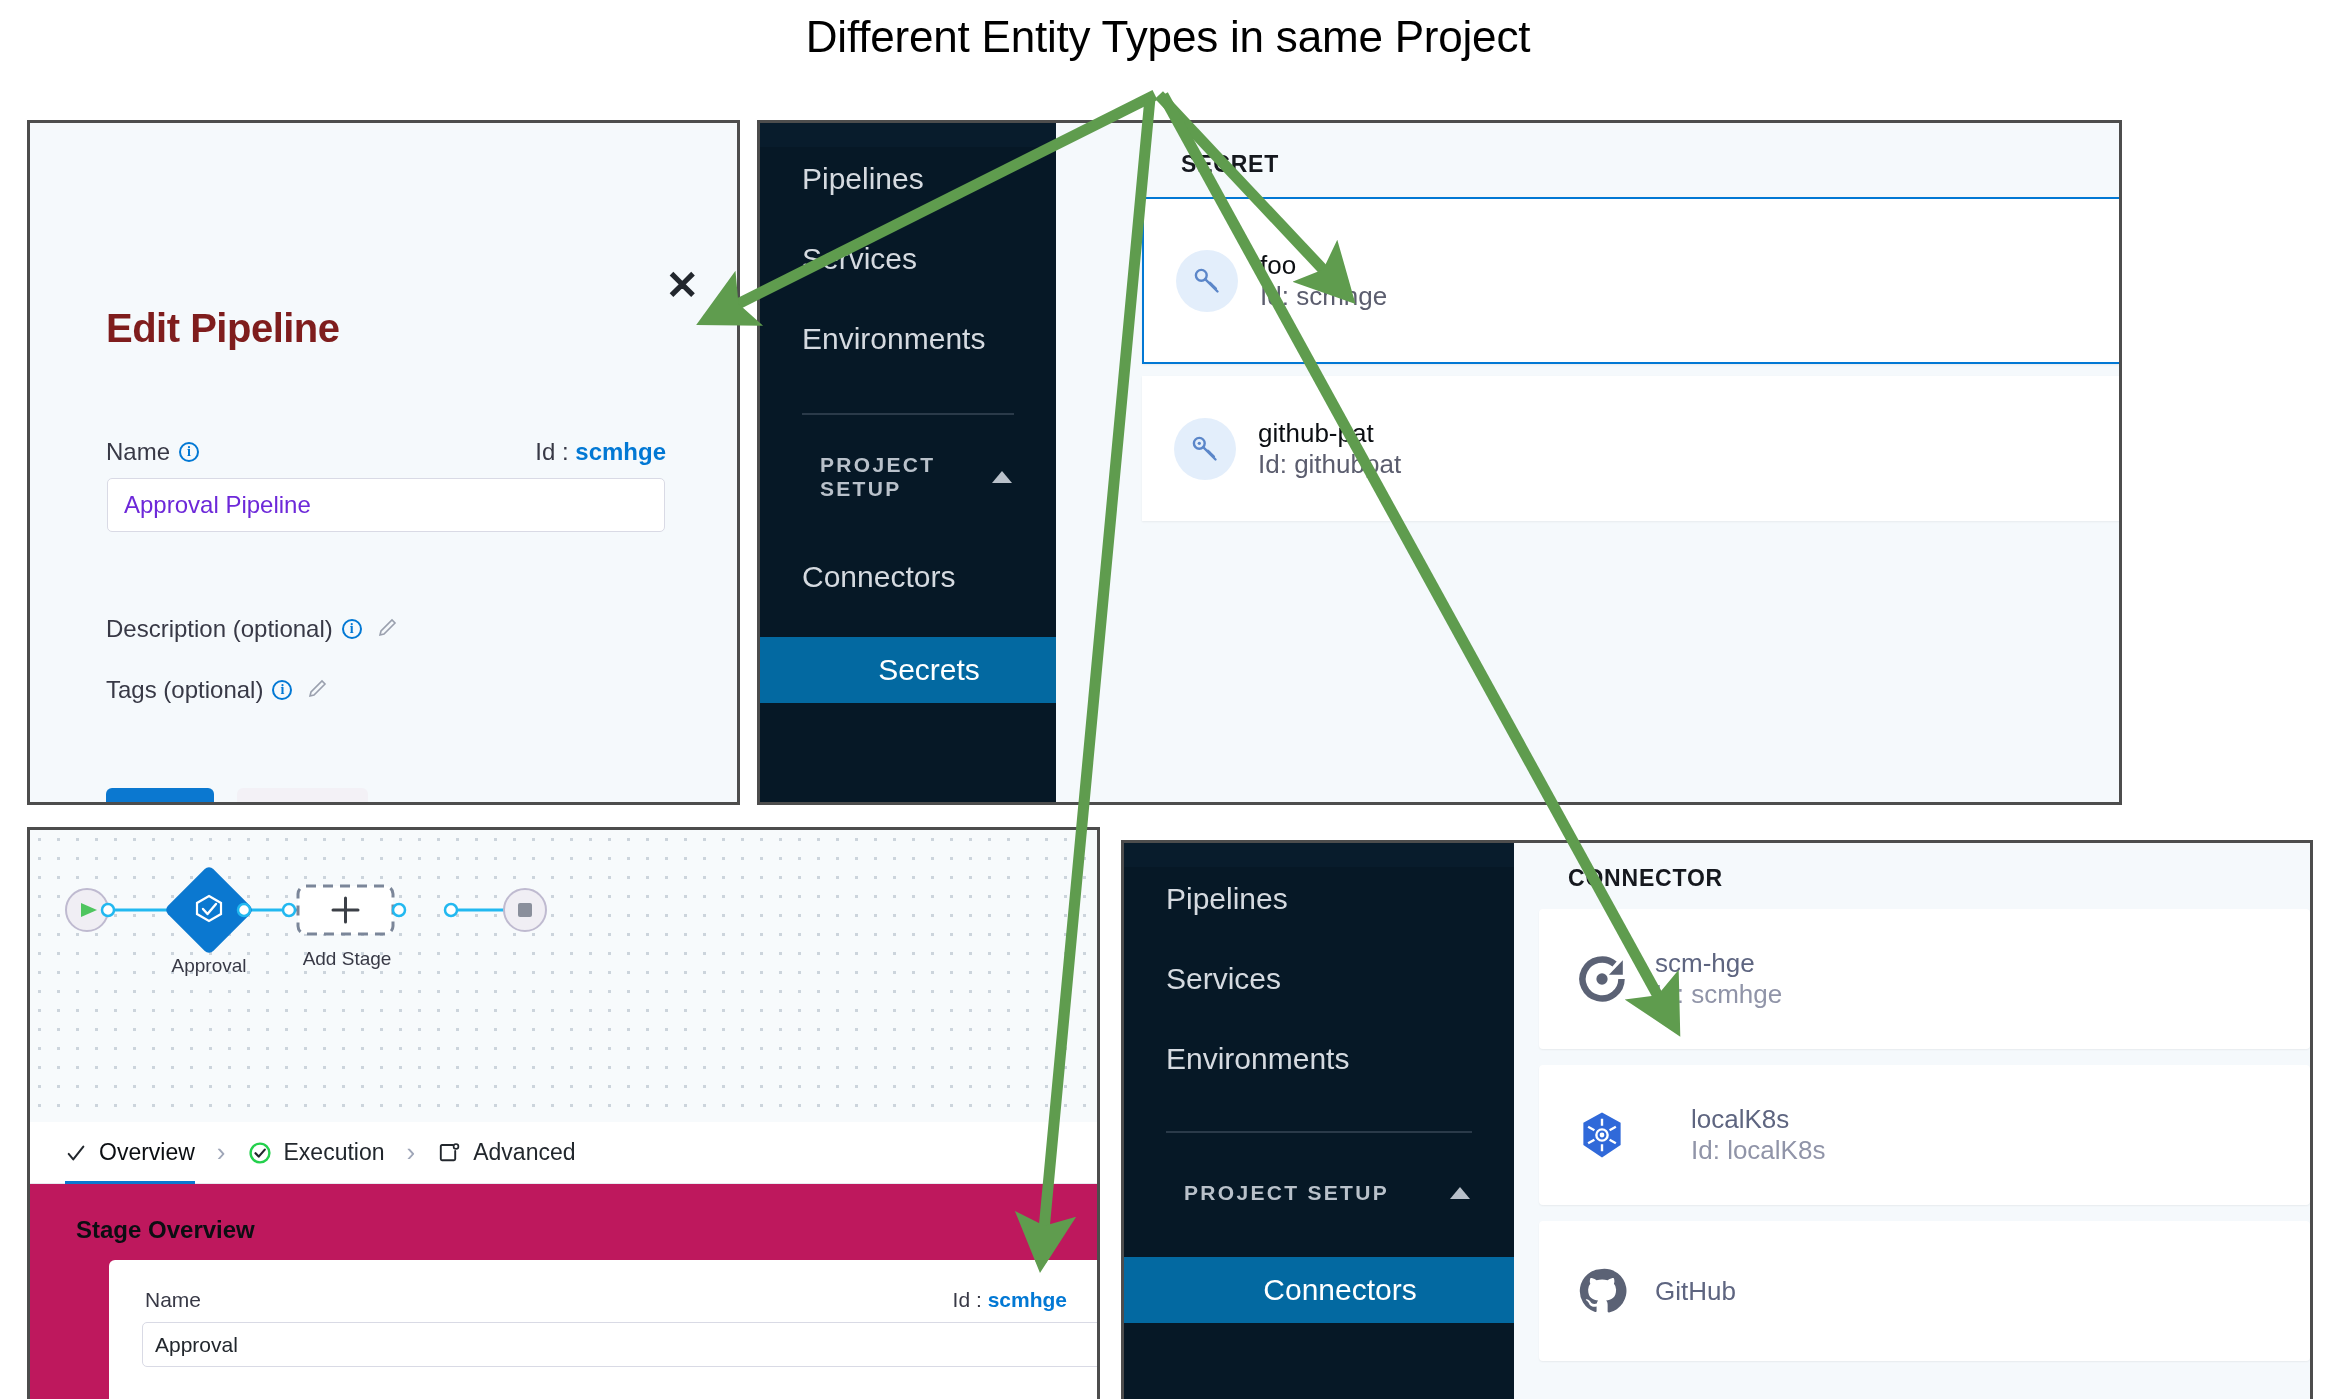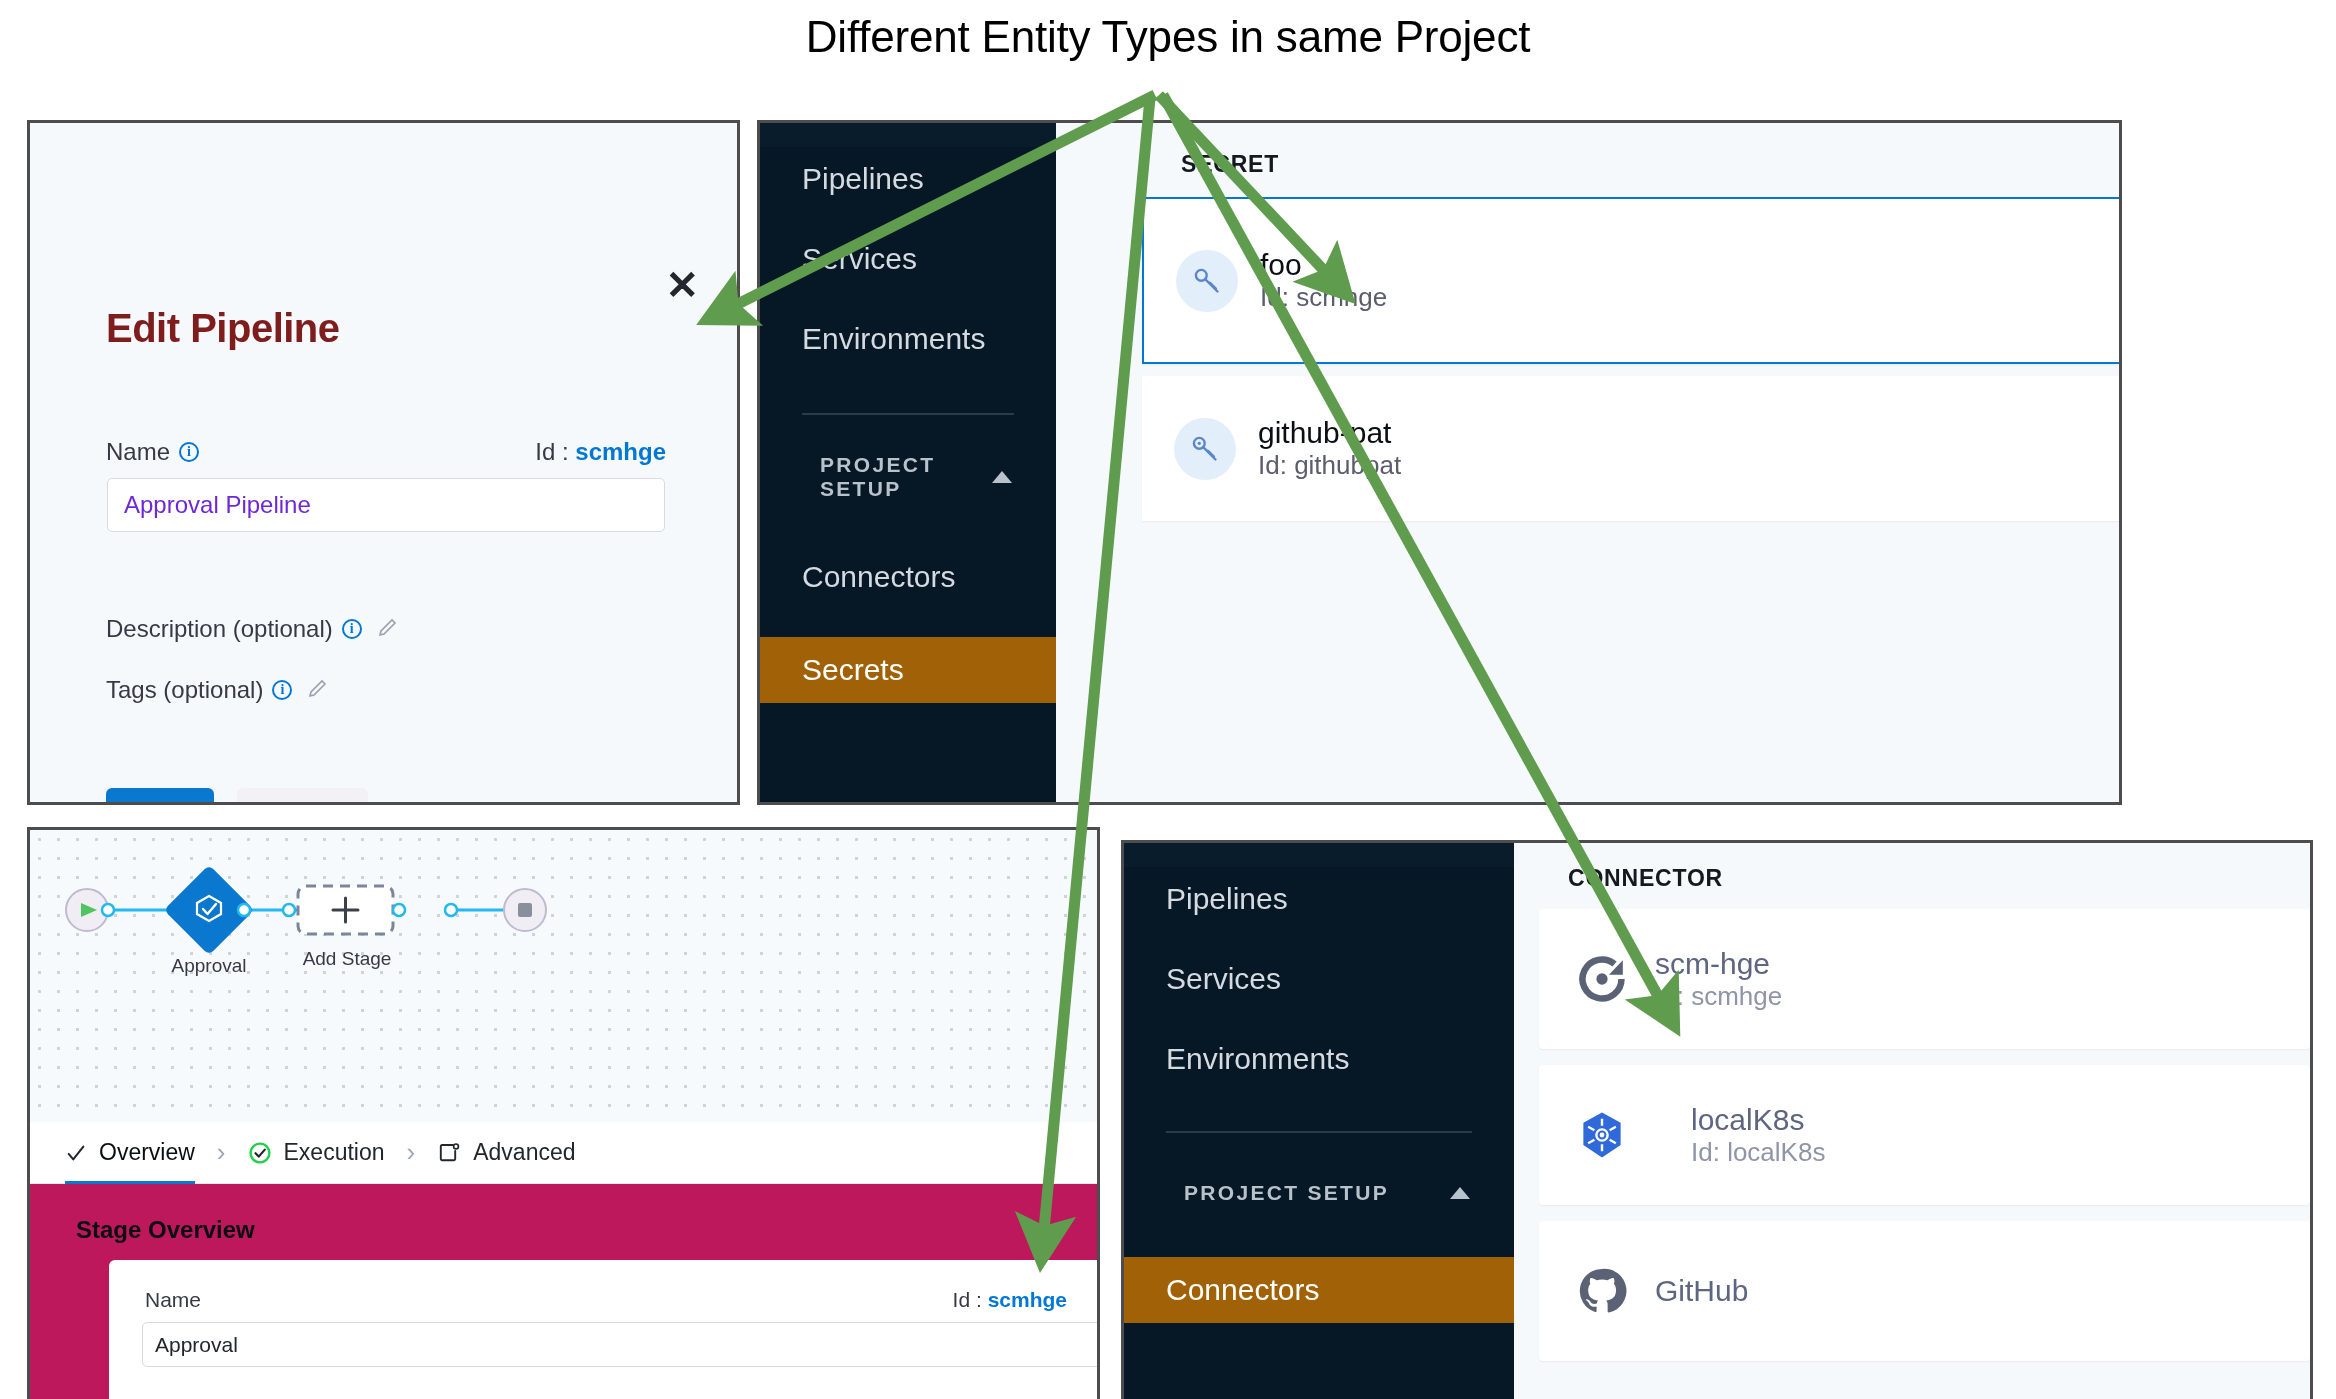--- a/index.html
+++ b/index.html
@@ -90,21 +90,21 @@
   
   .nav {
     position: absolute; top: 0; left: 0; height: 100%;
     background: #0b1b2a; background: #081c2c;
   }
   .nav-inner { background: #061826; width:100%; height:100%; }
   .nav-item {
     color: #d5dae0; font-size: 30px; cursor: pointer;
     padding-left: 42px; display: flex; align-items: center;
   }
-  .nav-item.active { background: #a16207; color: #ffffff; }
+  .nav-item.active { background: #0369a1; color: #ffffff; justify-content: center; }
   .nav-sep { height: 2px; background: #2a3a49; margin: 0 42px; }
   .nav-section {
     color: #b9c1ca; font-size: 21px; letter-spacing: 2.3px; font-weight: bold;
     padding-left: 60px; display: flex; align-items: center;
   }
   .caret-up {
     width: 0; height: 0; margin-left: auto; margin-right: 44px;
     border-left: 10px solid transparent; border-right: 10px solid transparent;
     border-bottom: 12px solid #b9c1ca;
   }
@@ -120,21 +120,21 @@
     cursor: pointer;
   }
   .entity-card.selected { border: 2px solid #0278d4; }
   .entity-avatar {
     width: 62px; height: 62px; border-radius: 50%;
     background: #e3eefb; flex: 0 0 auto;
     display: flex; align-items: center; justify-content: center;
     margin-left: 32px;
   }
   .entity-text { margin-left: 22px; }
-  .entity-name { font-size: 30px; color: #0b0e12; }
+  .entity-name { font-size: 26px; color: #0b0e12; }
   .entity-id { font-size: 26px; color: #5b5d6e; }
   .entity-name.grey { color: #5e6580; }
   .entity-id.grey { color: #9094a8; }
 
   
   .canvas {
     position: absolute; left: 0; top: 0; right: 0; height: 292px;
     background-color: #f7fafc;
     background-image: radial-gradient(#ccd4dc 1.6px, transparent 1.6px);
     background-size: 19px 19px;

